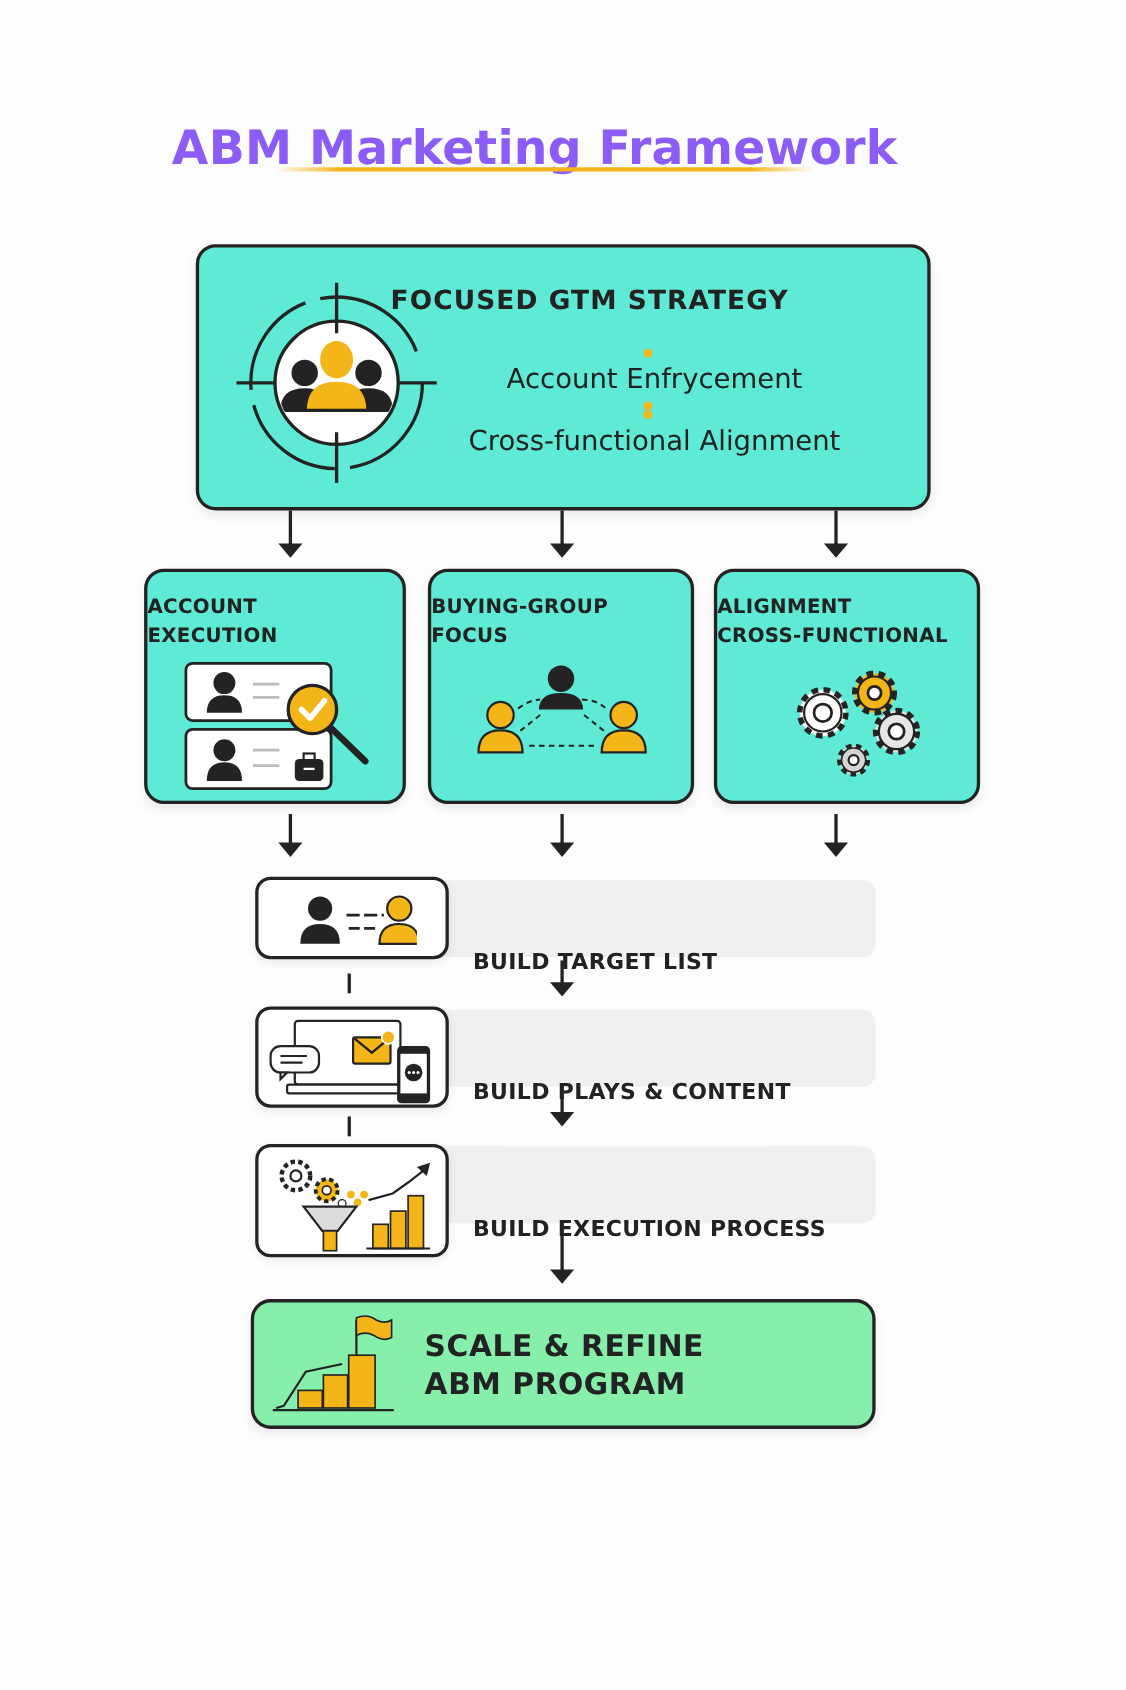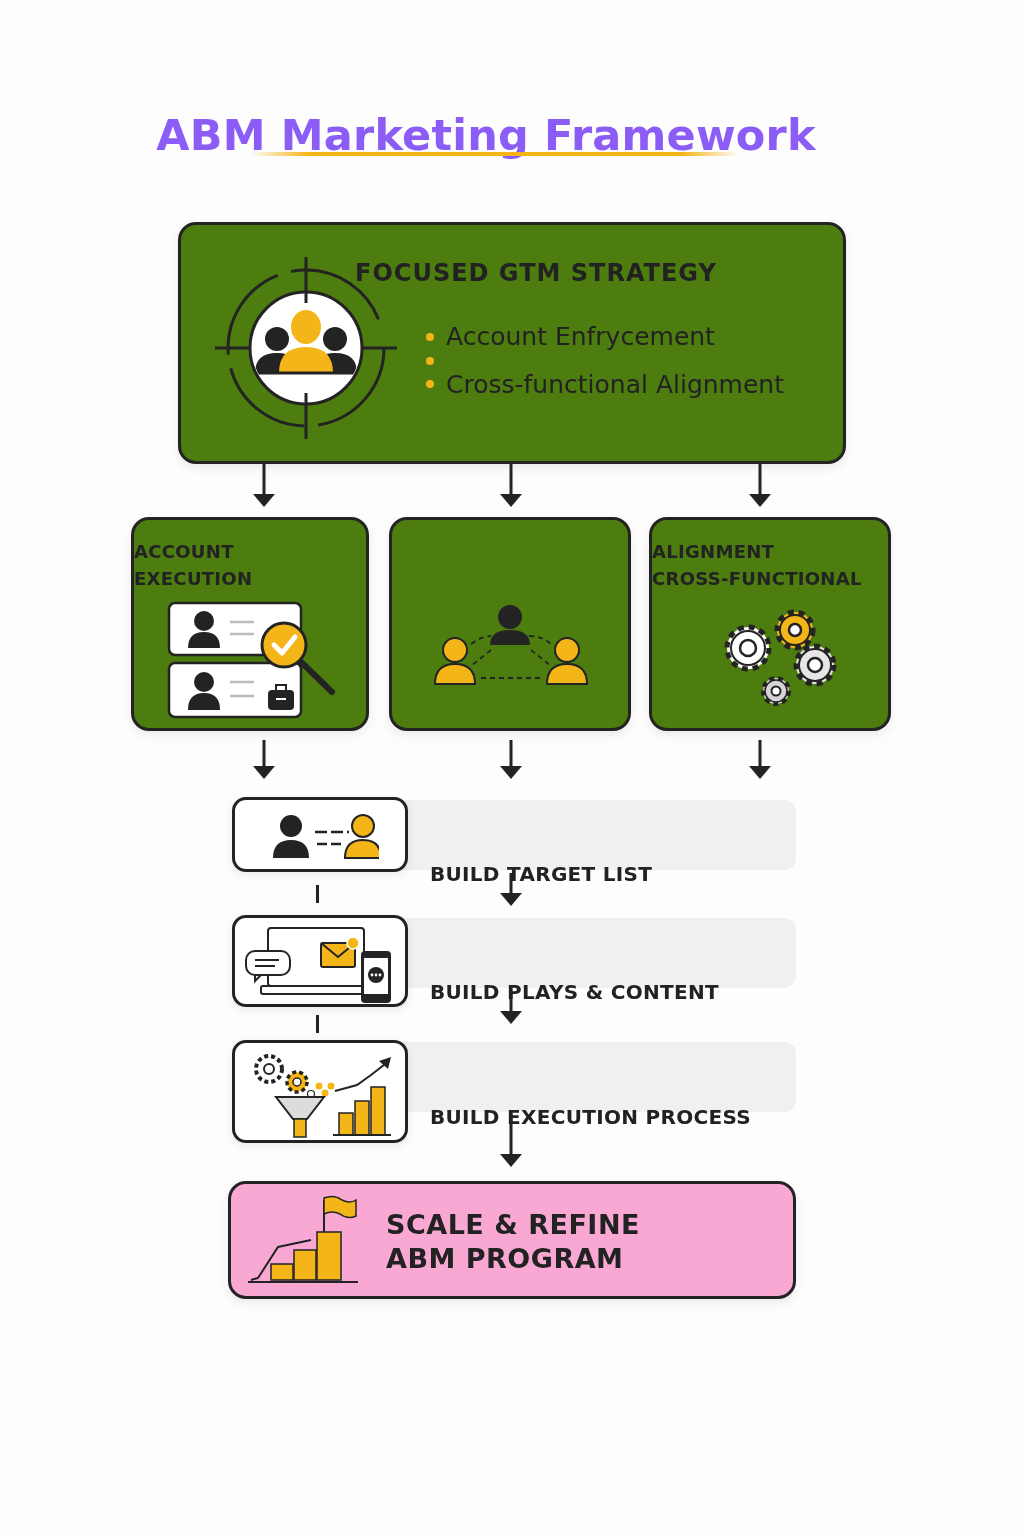--- a/index.html
+++ b/index.html
@@ -1,31 +1,31 @@
 <!DOCTYPE html>
 <html><head>
 <meta charset="utf-8">
 <style>
   html,body{margin:0;padding:0;}
   body{width:1024px;height:1536px;background:#fdfdfd;position:relative;overflow:hidden;font-family:"DejaVu Sans","Liberation Sans",sans-serif;color:#222;}
   .abs{position:absolute;}
   .title{left:0;width:972px;top:82px;text-align:center;font-size:43px;font-weight:600;letter-spacing:0.2px;color:#8b5cf6;margin-top:28px;}
   .underline{left:250px;top:152px;width:490px;height:4px;border-radius:2px;background:linear-gradient(90deg,rgba(244,181,24,0),#f4b518 12%,#f4b518 88%,rgba(244,181,24,0));}
-  .card{background:#4d7c0f;border:3px solid #232323;border-radius:18px;box-shadow:0 4px 10px rgba(0,0,0,0.08);box-sizing:border-box;}
+  .card{background:#5eead4;border:3px solid #232323;border-radius:18px;box-shadow:0 4px 10px rgba(0,0,0,0.08);box-sizing:border-box;}
   .gtm{left:178px;top:222px;width:668px;height:242px;}
   .gtm-title{left:174px;top:34px;font-size:24px;font-weight:700;letter-spacing:1px;color:#222;}
   .bullets{left:245px;top:92px;margin:0;padding:0;list-style:none;}
-  .bullets li{font-size:25px;line-height:39.5px;color:#222;display:flex;align-items:center;}
+  .bullets li{font-size:25px;line-height:39.5px;color:#222;display:flex;align-items:center;flex-direction:column;}
   .dot{width:8px;height:8px;border-radius:50%;background:#f4b518;display:inline-block;margin-right:12px;}
   .mid{top:517px;width:238px;height:214px;}
   .mid-title{left:0;width:100%;top:18px;font-size:18px;font-weight:700;line-height:27px;color:#222;letter-spacing:0.3px;}
   .step-bg{background:#f0f0f2;border-radius:12px;height:70px;left:380px;width:416px;}
   .step-icon{background:#fff;border:3px solid #232323;border-radius:14px;box-sizing:border-box;left:232px;width:176px;box-shadow:0 3px 8px rgba(0,0,0,0.08);}
   .step-label{left:430px;font-size:20px;font-weight:700;color:#222;letter-spacing:0.3px;margin-top:40px;}
-  .final{left:228px;top:1181px;width:568px;height:118px;background:#f9a8d4;}
+  .final{left:228px;top:1181px;width:568px;height:118px;background:#86efac;}
   .final-text{left:155px;top:24px;font-size:27px;font-weight:700;line-height:34px;color:#222;letter-spacing:0.5px;}
   .vdash{width:3px;height:18px;background:#232323;left:316px;}
 </style>
 </head>
 <body>
 
 <div class="abs title">ABM Marketing Framework</div>
 <div class="abs underline"></div>
 
 <div class="abs card gtm">
@@ -95,20 +95,24 @@
     <rect x="104" y="90" width="26" height="20" rx="4" fill="#232323"></rect>
       <rect x="112" y="85" width="10" height="6" fill="none" stroke="#232323" stroke-width="2"></rect>
       <line x1="112" y1="99" x2="122" y2="99" stroke="#fff" stroke-width="2"></line>
     <line x1="135" y1="60" x2="168" y2="92" stroke="#232323" stroke-width="6" stroke-linecap="round"></line>
     <circle cx="120" cy="45" r="22" fill="#f4b518" stroke="#232323" stroke-width="3"></circle>
     <polyline points="110,45 118,53 131,37" fill="none" stroke="#fff" stroke-width="5" stroke-linecap="round" stroke-linejoin="round"></polyline>
   </svg>
 </div>
 
 <div class="abs card mid" style="left:389px;width:242px">
+  <div class="abs mid-title">
+    <div>BUYING-GROUP</div>
+    <div>FOCUS</div>
+  </div>
   <svg class="abs" style="left:35px;top:80px" width="170" height="95">
     <circle cx="83" cy="17" r="12" fill="#232323"></circle>
       <path d="M63 45 Q63 30 83 30 Q103 30 103 45 Z" fill="#232323"></path>
     <circle cx="28" cy="50" r="12" fill="#f4b518" stroke="#232323" stroke-width="2"></circle>
       <path d="M8 84 Q8 64 28 64 Q48 64 48 84 Z" fill="#f4b518" stroke="#232323" stroke-width="2"></path>
     <circle cx="140" cy="50" r="12" fill="#f4b518" stroke="#232323" stroke-width="2"></circle>
       <path d="M120 84 Q120 64 140 64 Q160 64 160 84 Z" fill="#f4b518" stroke="#232323" stroke-width="2"></path>
     <g stroke="#232323" stroke-width="1.8" stroke-dasharray="5 4" fill="none">
       <path d="M44 44 Q55 36 64 36"></path>
         <path d="M102 36 Q115 36 124 44"></path>

